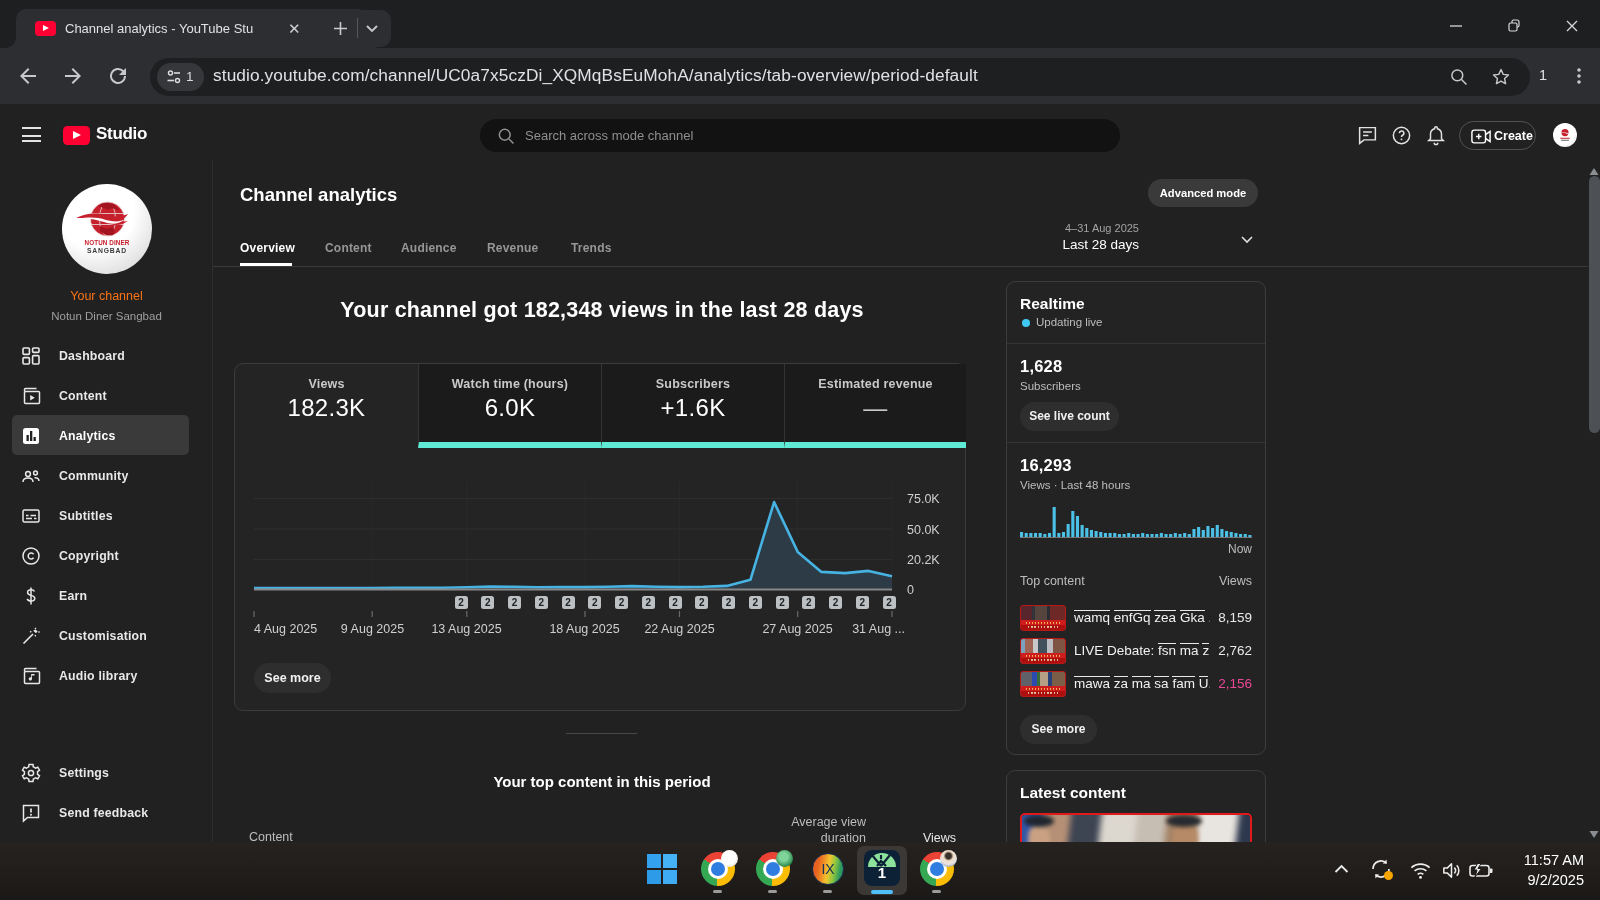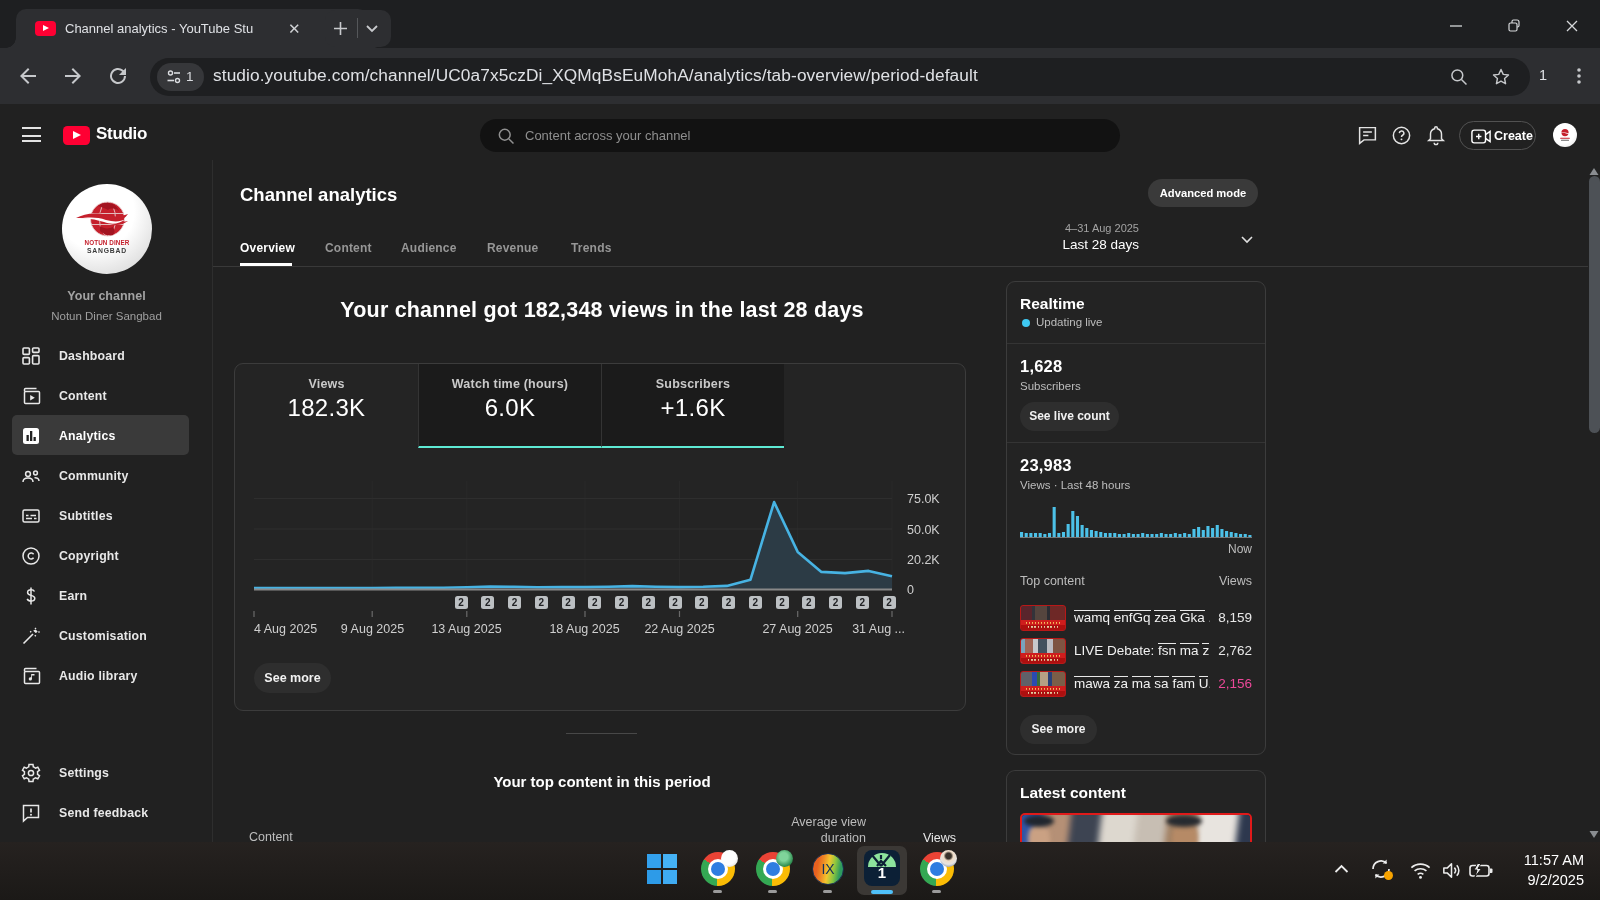--- a/index.html
+++ b/index.html
@@ -31,41 +31,41 @@
 #studiotx{left:96px;top:124px;font-size:17px;font-weight:bold;color:#fff;letter-spacing:-.3px}
 #search{left:480px;top:119px;width:640px;height:33px;border-radius:17px;background:#121212}
 #search .mg{position:absolute;left:16px;top:7px;color:#909090}
 #search .ph{position:absolute;left:45px;top:9px;font-size:13px;color:#8f8f8f}
 #createbtn{left:1459px;top:121px;width:77px;height:29px;border:1px solid #525252;border-radius:15px;color:#fff}
 #createbtn span{position:absolute;left:34px;top:7px;font-size:12.5px;font-weight:bold}
 #hdravatar{left:1553px;top:123px;width:24px;height:24px;border-radius:50%;background:radial-gradient(circle at 42% 38%,#fff 55%,#ddd)}
 
 #sidebar{left:0;top:160px;width:213px;height:682px;background:#212121;border-right:1px solid #2e2e2e}
 #bigav{left:62px;top:184px;width:90px;height:90px;border-radius:50%;background:radial-gradient(circle at 38% 30%,#ffffff 45%,#e8e8e8 70%,#cfcfcf)}
-#yourch{left:0;top:289px;width:213px;text-align:center;font-size:12.5px;font-weight:bold;color:#a3a3a3}
+#yourch{left:0;top:289px;width:213px;text-align:center;font-size:12.5px;font-weight:normal;color:#f97316}
 #chname{left:0;top:310px;width:213px;text-align:center;font-size:11.5px;color:#9f9f9f}
 .navrow{left:0;width:213px;height:40px}
 .navrow .lbl{position:absolute;left:59px;top:13px;font-size:12.3px;font-weight:bold;color:#e8e8e8;letter-spacing:.2px}
 .navrow .ic{position:absolute;left:21px;top:10px;width:20px;height:20px;color:#e8e8e8}
 #navhl{left:12px;top:415px;width:177px;height:40px;background:#3a3a3a;border-radius:5px}
 
 #main{left:213px;top:160px;width:1375px;height:682px;background:#212121}
 h1.ca{left:240px;top:184px;font-size:18.5px;font-weight:bold;color:#fff}
 #advmode{left:1148px;top:179px;width:110px;height:28px;border-radius:14px;background:#3a3a3a;color:#fff;text-align:center;font-size:11.2px;font-weight:bold;line-height:28px}
 .tabt{top:241px;font-size:12px;font-weight:bold;color:#969696;letter-spacing:.2px}
 #tabund{left:240px;top:263px;width:52px;height:3px;background:#fff}
 #tabsline{left:213px;top:266px;width:1375px;height:1px;background:#393939}
 #daterange{left:939px;top:222px;width:200px;text-align:right;font-size:11px;color:#a3a3a3}
 #daterange2{left:939px;top:237px;width:200px;text-align:right;font-size:13.5px;color:#fff}
 #datecaret{left:1240px;top:233px;width:14px;height:14px;color:#e0e0e0}
 #headline{left:240px;top:298px;width:724px;text-align:center;font-size:21.5px;font-weight:bold;color:#fff;letter-spacing:.2px}
 
 #card{left:234px;top:363px;width:732px;height:348px;background:#242424;border:1px solid #3c3c3c;border-radius:9px}
 .mcol{top:0;width:183px;height:84px}
-.mcol.dim{background:#1b1b1b;border-left:1px solid #343434;border-bottom:2px solid #5eead4}
+.mcol.dim{background:#1b1b1b;border-left:1px solid #343434;border-bottom:6px solid #5eead4}
 .mlab{position:absolute;top:13px;width:100%;text-align:center;font-size:12.5px;font-weight:bold;color:#c9c9c9;letter-spacing:.2px}
 .mval{position:absolute;top:30px;width:100%;text-align:center;font-size:24px;color:#fff;letter-spacing:.3px}
 
 .ylab{left:672px;width:60px;font-size:12.5px;color:#cfcfcf}
 .xlab{font-size:12.5px;color:#cfcfcf;top:258px}
 .mk{top:232px;width:13px;height:13px;background:#bcc0c3;border-radius:2.5px;color:#202124;font-size:10px;font-weight:bold;text-align:center;line-height:13px}
 #seemore1{left:19px;top:299px;width:77px;height:30px;border-radius:16px;background:#2e2e2e;color:#f1f1f1;font-size:12.5px;font-weight:bold;text-align:center;line-height:30px}
 #middiv{left:566px;top:733px;width:71px;height:1px;background:#484848}
 #topcontenth{left:240px;top:773px;width:724px;text-align:center;font-size:15px;font-weight:bold;color:#fff}
 .thdr{font-size:12.5px;color:#bdbdbd}
@@ -159,21 +159,21 @@
 
 <div class="abs" id="sheader"></div>
 <div class="abs" id="burger"></div>
 <div class="abs" id="ytlogo"></div>
 <div class="abs" id="studiotx">Studio</div>
 <div class="abs" id="search">
   <svg class="mg" width="20" height="20" viewBox="0 0 24 24">
       <circle cx="10.5" cy="10.5" r="6.5" fill="none" stroke="#909090" stroke-width="1.8"></circle>
       <path d="M15.5 15.5l5.5 5.5" stroke="#909090" stroke-width="1.8"></path>
     </svg>
-  <div class="ph">Content across your channel</div>
+  <div class="ph">Search across mode channel</div>
 </div>
 <svg class="abs" style="left:1357px;top:125px" width="21" height="21" viewBox="0 0 24 24">
     <path d="M3 3h18v14H8l-5 4V3z" fill="none" stroke="#e3e3e3" stroke-width="1.7"></path>
     <path d="M7 8h10M7 12h6" stroke="#e3e3e3" stroke-width="1.7"></path>
   </svg>
 <svg class="abs" style="left:1391px;top:125px" width="21" height="21" viewBox="0 0 24 24">
     <circle cx="12" cy="12" r="9.3" fill="none" stroke="#e3e3e3" stroke-width="1.7"></circle>
     <path d="M9.5 9.3a2.6 2.6 0 1 1 3.7 2.4c-.9.4-1.2 1-1.2 1.9" fill="none" stroke="#e3e3e3" stroke-width="1.7"></path>
     <circle cx="12" cy="16.4" r="1.1" fill="#e3e3e3"></circle>
   </svg>
@@ -331,20 +331,24 @@
       <div class="mlab">Views</div>
       <div class="mval">182.3K</div>
     </div>
   <div class="abs mcol dim" style="left:183px">
       <div class="mlab">Watch time (hours)</div>
       <div class="mval">6.0K</div>
     </div>
   <div class="abs mcol dim" style="left:366px">
       <div class="mlab">Subscribers</div>
       <div class="mval">+1.6K</div>
+    </div>
+  <div class="abs mcol dim" style="left:549px;width:182px">
+      <div class="mlab">Estimated revenue</div>
+      <div class="mval" style="color:#c9c9c9">—</div>
     </div>
   <svg class="abs" style="left:0;top:0" width="732" height="270" viewBox="0 0 732 270">
     <g stroke="#2e2e2e" stroke-width="1">
       <path d="M19 134.5H657M19 165H657M19 195.5H657"></path>
       <path d="M137.2 117V225M231.8 117V225M350 117V225M444.5 117V225M562.7 117V225M657 117V225" opacity=".55"></path>
     </g>
     <path d="M19 224 L42.6 224 66.3 224 89.9 224 113.6 224 137.2 224 160.8 223.9 184.5 223.9 208.1 223.7 231.8 223.3 255.4 222.5 279 222.8 302.7 223.3 326.3 223.1 350 223.1 373.6 222.8 397.2 222.1 420.9 222.8 444.5 223.1 468.2 222.8 491.8 221.9 515.4 215.8 539.1 138.1 562.7 187.9 586.4 207.9 610 209.1 633.6 206.9 657 212.3 L657 225.5 19 225.5 Z" fill="#2c3b45"></path>
     <path d="M19 224 L42.6 224 66.3 224 89.9 224 113.6 224 137.2 224 160.8 223.9 184.5 223.9 208.1 223.7 231.8 223.3 255.4 222.5 279 222.8 302.7 223.3 326.3 223.1 350 223.1 373.6 222.8 397.2 222.1 420.9 222.8 444.5 223.1 468.2 222.8 491.8 221.9 515.4 215.8 539.1 138.1 562.7 187.9 586.4 207.9 610 209.1 633.6 206.9 657 212.3" fill="none" stroke="#47b3e3" stroke-width="2.6" stroke-linejoin="round"></path>
     <path d="M19 225.5H657" stroke="#888" stroke-width="2.2"></path>
     <g stroke="#6a6a6a" stroke-width="1.2">
@@ -390,21 +394,21 @@
 
 <div class="abs" id="rt">
   <div class="abs" style="left:13px;top:13px;font-size:15.5px;font-weight:bold;color:#fff">Realtime</div>
   <div class="abs" style="left:15px;top:37px;width:8px;height:8px;border-radius:50%;background:#3fc9f2"></div>
   <div class="abs" style="left:29px;top:34px;font-size:11.5px;color:#bdbdbd">Updating live</div>
   <div class="abs rdiv" style="top:61px"></div>
   <div class="abs" style="left:13px;top:75px;font-size:16.5px;font-weight:bold;color:#fff;letter-spacing:.2px">1,628</div>
   <div class="abs" style="left:13px;top:98px;font-size:11.5px;color:#bdbdbd">Subscribers</div>
   <div class="abs pill" style="left:13px;top:120px;width:99px;height:29px;line-height:29px">See live count</div>
   <div class="abs rdiv" style="top:160px"></div>
-  <div class="abs" style="left:13px;top:174px;font-size:16.5px;font-weight:bold;color:#fff;letter-spacing:.2px">23,983</div>
+  <div class="abs" style="left:13px;top:174px;font-size:16.5px;font-weight:bold;color:#fff;letter-spacing:.2px">16,293</div>
   <div class="abs" style="left:13px;top:197px;font-size:11.5px;color:#bdbdbd">Views · Last 48 hours</div>
   <svg class="abs" style="left:13px;top:217px" width="232" height="38" viewBox="0 0 232 38" id="rtbars">
       <rect x="0.0" y="33" width="3.1" height="5" fill="#4cc1e8"></rect>
       <rect x="4.66" y="34" width="3.1" height="4" fill="#4cc1e8"></rect>
       <rect x="9.32" y="34" width="3.1" height="4" fill="#4cc1e8"></rect>
       <rect x="13.98" y="34" width="3.1" height="4" fill="#4cc1e8"></rect>
       <rect x="18.64" y="34" width="3.1" height="4" fill="#4cc1e8"></rect>
       <rect x="23.3" y="35" width="3.1" height="3" fill="#4cc1e8"></rect>
       <rect x="27.96" y="34" width="3.1" height="4" fill="#4cc1e8"></rect>
       <rect x="32.62" y="8" width="3.1" height="30" fill="#4cc1e8"></rect>

